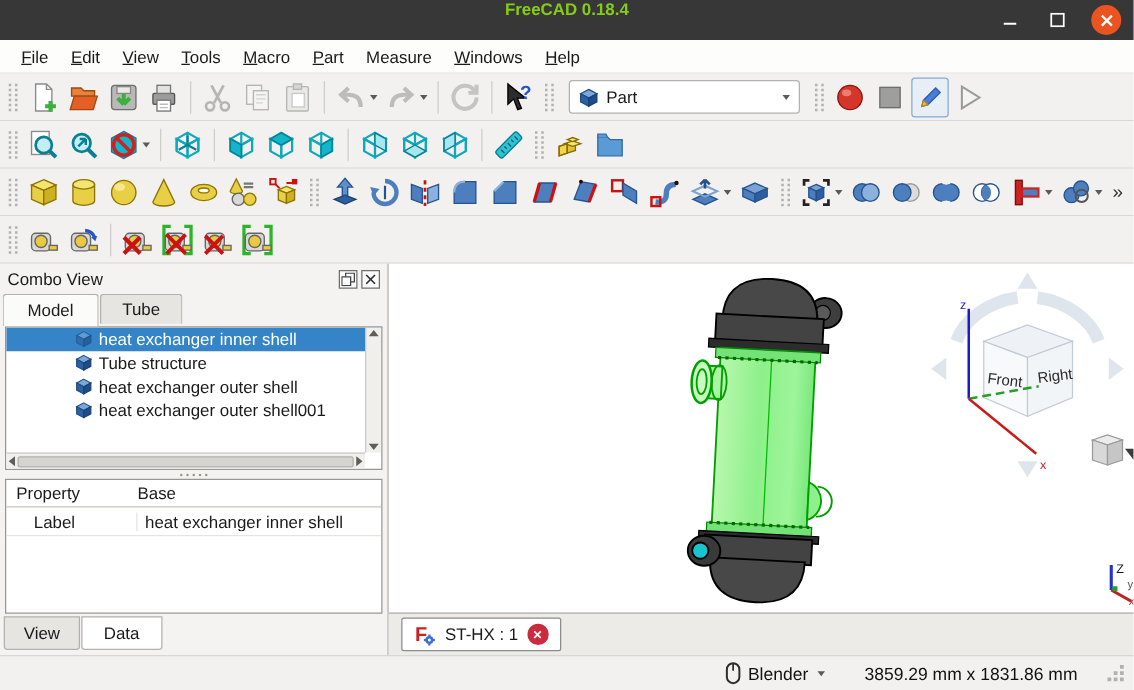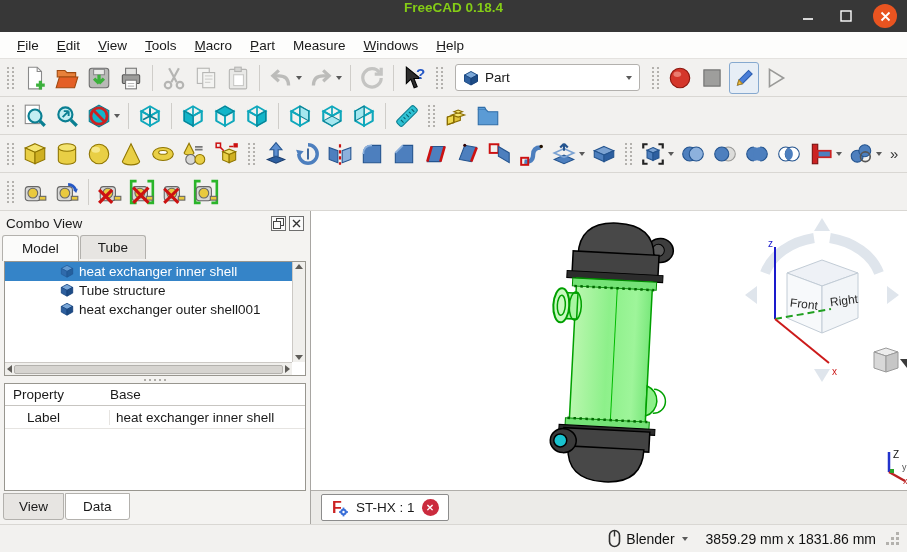--- a/index.html
+++ b/index.html
@@ -102,21 +102,21 @@
   .miniaxes {position:absolute;right:0;bottom:2px}
   .mdi-tabbar {height:34px;background:#ecebe8;border-top:1px solid #b0aeaa;display:flex;
     align-items:center;padding-left:10px;flex:0 0 auto}
   .mdi-tab {height:27px;background:#fff;border:1px solid #8c8c8c;border-radius:2px;display:flex;
     align-items:center;gap:7px;padding:0 9px;font-size:13.5px;cursor:pointer}
   .mdi-close {width:17px;height:17px;border-radius:50%;background:#cb2b3e;color:#fff;display:flex;
     align-items:center;justify-content:center;font-size:9.5px;font-weight:bold;border:none;cursor:pointer}
 
   
   .statusbar {height:28px;background:#f2f1ef;border-top:1px solid #d9d7d3;display:flex;
-    align-items:center;justify-content:flex-end;padding:0 8px;gap:6px;flex:0 0 auto;font-size:14px;color:#111}
+    align-items:center;justify-content:flex-end;padding:0 8px;gap:20px;flex:0 0 auto;font-size:14px;color:#111}
   .navstyle {display:flex;align-items:center;gap:5px;cursor:pointer}
   .dims {margin-left:12px}
   .rgrip {width:3px;height:3px;background:#b3b1ad;margin-left:14px;margin-top:10px;
     box-shadow:-5px 0 #b3b1ad,0 -5px #b3b1ad,-5px -5px #b3b1ad,0 -10px #b3b1ad,-10px 0 #b3b1ad}
 </style>
 </head>
 <body>
 
 <svg width="0" height="0" style="position:absolute">
   <defs>
@@ -643,20 +643,26 @@
         <div class="tree-row">
           <svg width="14" height="14" viewBox="0 0 16 16">
               <use href="#sym-cube"></use>
             </svg>
           <span>Tube structure</span>
         </div>
         <div class="tree-row">
           <svg width="14" height="14" viewBox="0 0 16 16">
               <use href="#sym-cube"></use>
             </svg>
+          <span>heat exchanger outer shell</span>
+        </div>
+        <div class="tree-row">
+          <svg width="14" height="14" viewBox="0 0 16 16">
+              <use href="#sym-cube"></use>
+            </svg>
           <span>heat exchanger outer shell001</span>
         </div>
         <div class="vscroll">
           <span class="arr up"></span>
           <span class="arr down"></span>
         </div>
         <div class="hscroll">
           <span class="arr left"></span>
           <span class="hthumb"></span>
           <span class="arr right"></span>

